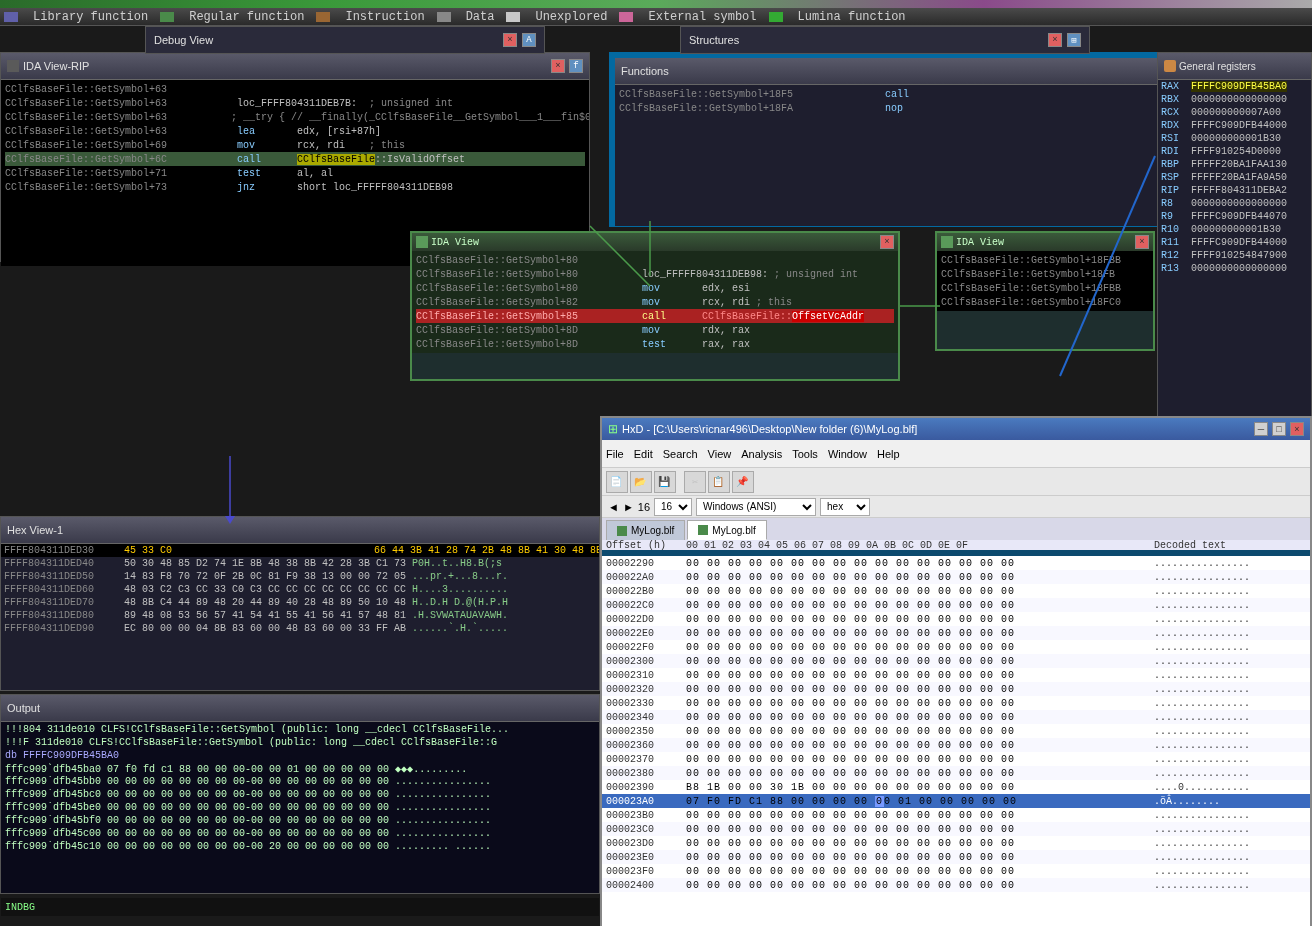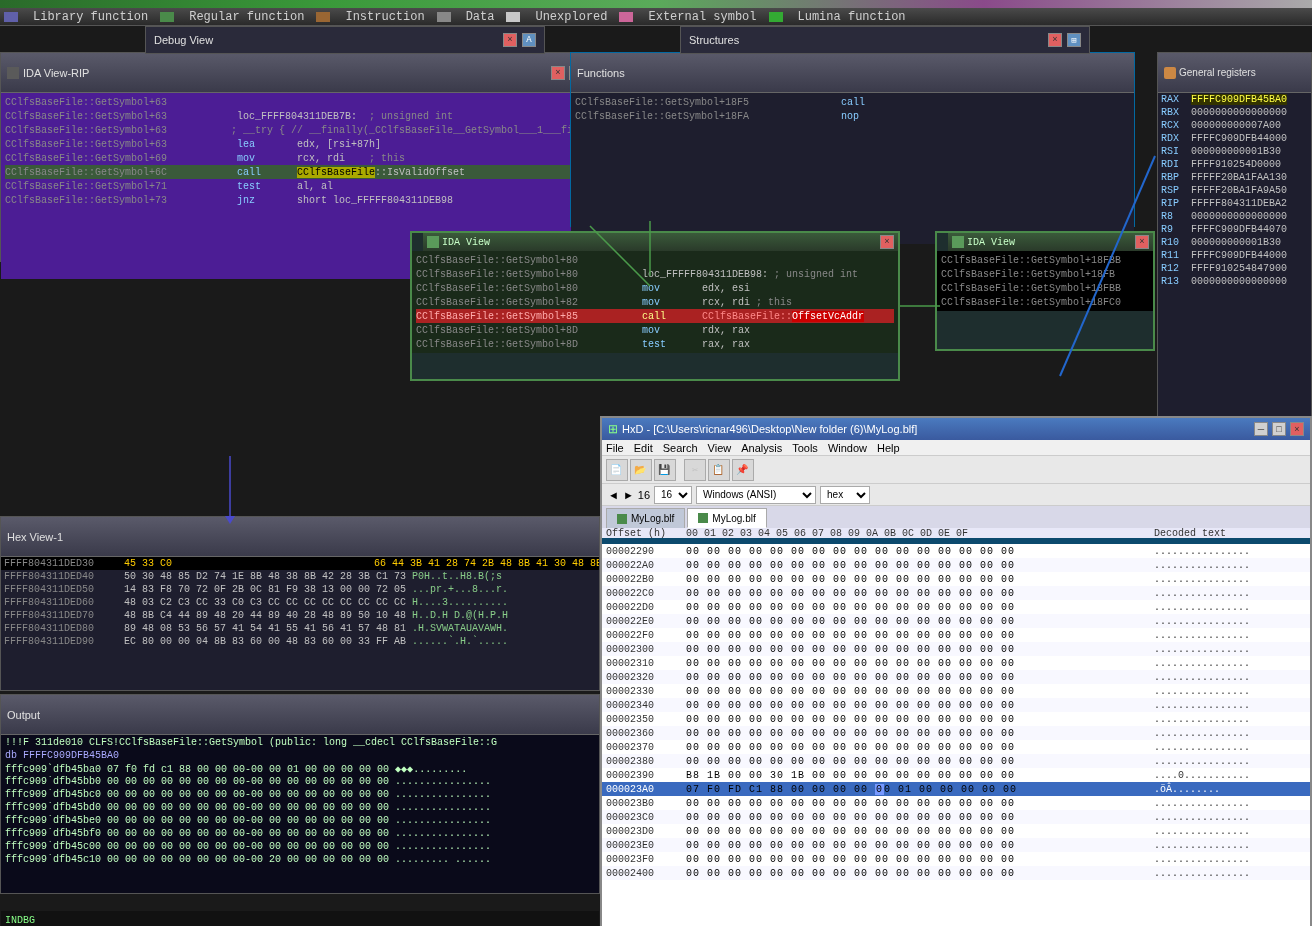--- a/index.html
+++ b/index.html
@@ -55,21 +55,21 @@
     
     .main-area {
       display: flex;
       width: 1312px;
       height: 918px;
       position: relative;
     }
 
     .panel-title-bar {
       background: linear-gradient(to bottom, #5a5a6a, #3a3a4a);
-      height: 40px;
+      height: 27px;
       display: flex;
       align-items: center;
       justify-content: space-between;
       padding: 0 6px;
       border-bottom: 1px solid #666;
     }
     .panel-title-text {
       color: #e0e0e0;
       font-size: 11px;
       font-family: Arial, sans-serif;
@@ -96,21 +96,21 @@
       top: 26px;
       left: 0;
       width: 590px;
       height: 210px;
       background: #1e1e2e;
       border: 1px solid #555;
       z-index: 5;
     }
 
     .ida-content {
-      background: #4c1d95;
+      background: #000000;
       overflow: hidden;
       height: calc(100% - 22px);
       padding: 2px 4px;
     }
 
     .ida-line {
       display: flex;
       align-items: center;
       height: 14px;
       white-space: nowrap;
@@ -138,25 +138,25 @@
     }
     .highlight-yellow {
       background: #aaaa00;
       color: #000;
     }
 
     
     .functions-panel {
       position: absolute;
       top: 26px;
-      left: 570px;
+      left: 609px;
       width: 565px;
       height: 175px;
       background: #1e1e2e;
-      border: 1px solid #0369a1;
+      border: 6px solid #0369a1;
       z-index: 5;
     }
 
     
     .registers-panel {
       position: absolute;
       top: 26px;
       right: 0;
       width: 155px;
       height: 400px;
@@ -205,21 +205,20 @@
       z-index: 20;
     }
 
     .float-title {
       background: linear-gradient(to bottom, #3a5a3a, #2a3a2a);
       height: 18px;
       display: flex;
       align-items: center;
       padding: 0 4px;
       gap: 3px;
-      margin-left: 11px;
     }
     .float-icon {
       width: 12px;
       height: 12px;
       background: #5a9a5a;
       display: inline-block;
     }
 
     
     .hxd-window {
@@ -239,21 +238,21 @@
       background: linear-gradient(to bottom, #4a7abf, #3a5a9f);
       display: flex;
       align-items: center;
       padding: 0 6px;
       color: white;
       font-size: 11px;
       font-family: Arial, sans-serif;
       justify-content: space-between;
     }
     .hxd-menubar {
-      height: 16px;
+      height: 28px;
       background: #f0f0f0;
       display: flex;
       align-items: center;
       padding: 0 4px;
       gap: 10px;
       border-bottom: 1px solid #ccc;
     }
     .hxd-menu-item {
       font-size: 11px;
       font-family: Arial, sans-serif;
@@ -942,26 +941,26 @@
     <div style="background:#2a2a3a;height:18px;display:flex;align-items:center;padding:0 4px;font-size:10px;color:#88cc88;border-top:1px solid #444;">
       <span>0002CD30  FFFFF804311DED30:  CClfsBaseFile::GetBaseLogRecord</span>
     </div>
   </div>
 
   <div class="output-panel">
     <div class="panel-title-bar">
       <span class="panel-title-text">Output</span>
     </div>
     <div class="output-content">
+      <div class="output-line">!!!804 311de010 CLFS!CClfsBaseFile::GetSymbol (public: long __cdecl CClfsBaseFile...</div>
       <div class="output-line">!!!F 311de010 CLFS!CClfsBaseFile::GetSymbol (public: long __cdecl CClfsBaseFile::G</div>
       <div class="output-line" style="color:#aaaaff;">db FFFFC909DFB45BA0</div>
       <div class="output-line">fffc909`dfb45ba0  07 f0 fd c1 88 00 00 00-00 00 01 00 00 00 00 00   ◆◆◆.........</div>
       <div class="output-line">fffc909`dfb45bb0  00 00 00 00 00 00 00 00-00 00 00 00 00 00 00 00   ................</div>
       <div class="output-line">fffc909`dfb45bc0  00 00 00 00 00 00 00 00-00 00 00 00 00 00 00 00   ................</div>
-      <div class="output-line">fffc909`dfb45bd0  00 00 00 00 00 00 00 00-00 00 00 00 00 00 00 00   ................</div>
       <div class="output-line">fffc909`dfb45be0  00 00 00 00 00 00 00 00-00 00 00 00 00 00 00 00   ................</div>
       <div class="output-line">fffc909`dfb45bf0  00 00 00 00 00 00 00 00-00 00 00 00 00 00 00 00   ................</div>
       <div class="output-line">fffc909`dfb45c00  00 00 00 00 00 00 00 00-00 00 00 00 00 00 00 00   ................</div>
       <div class="output-line">fffc909`dfb45c10  00 00 00 00 00 00 00 00-00 20 00 00 00 00 00 00   ......... ......</div>
     </div>
     <div style="background:#111;height:18px;display:flex;align-items:center;padding:0 4px;font-size:10px;color:#88ff88;">
       <span>INDBG</span>
     </div>
   </div>
 

